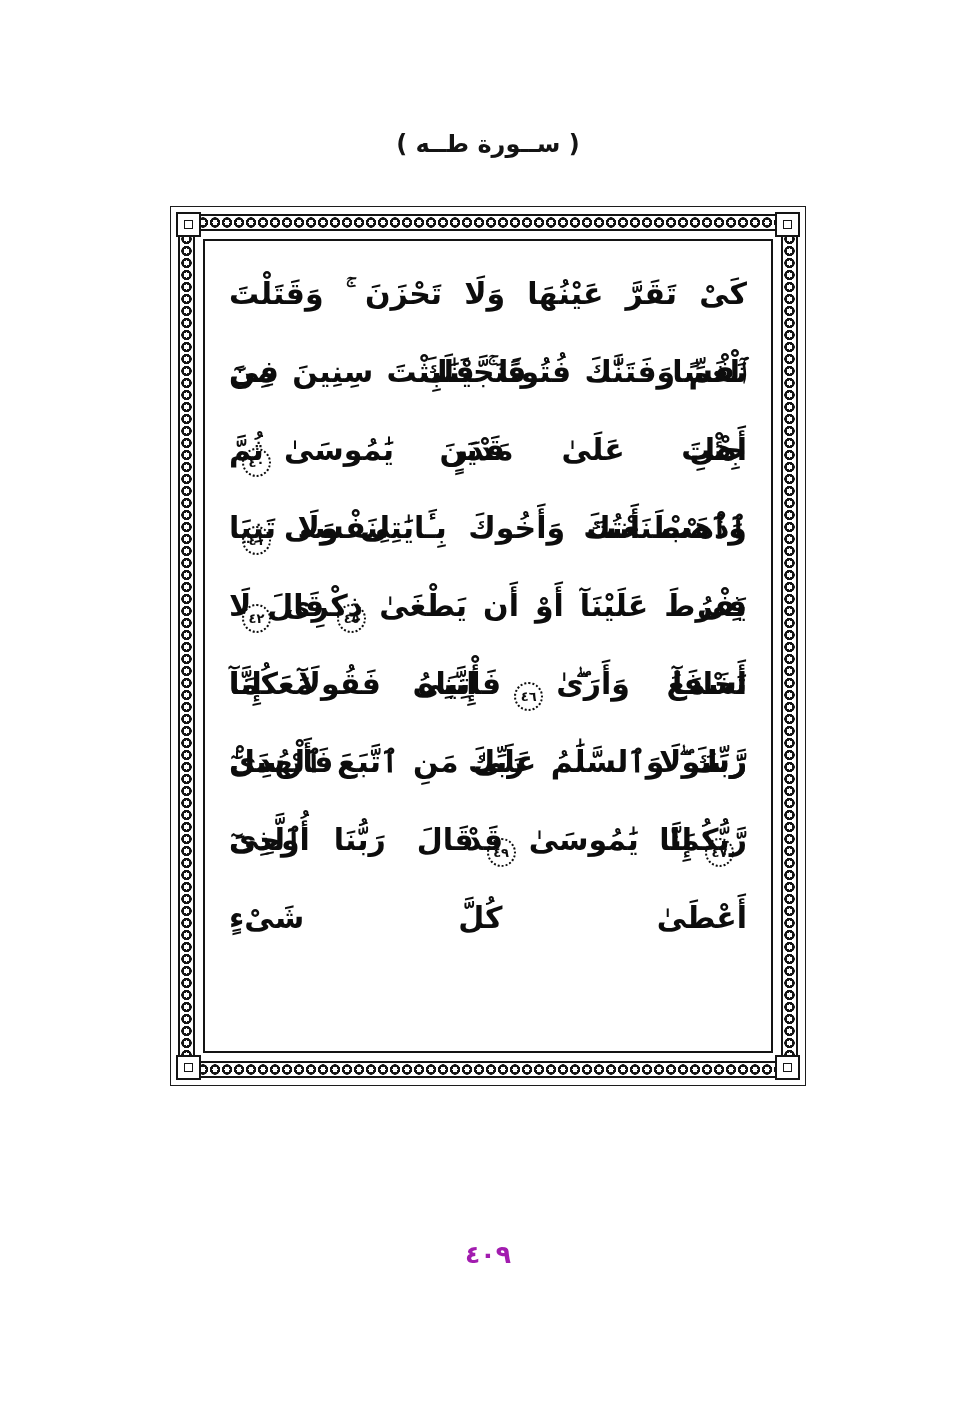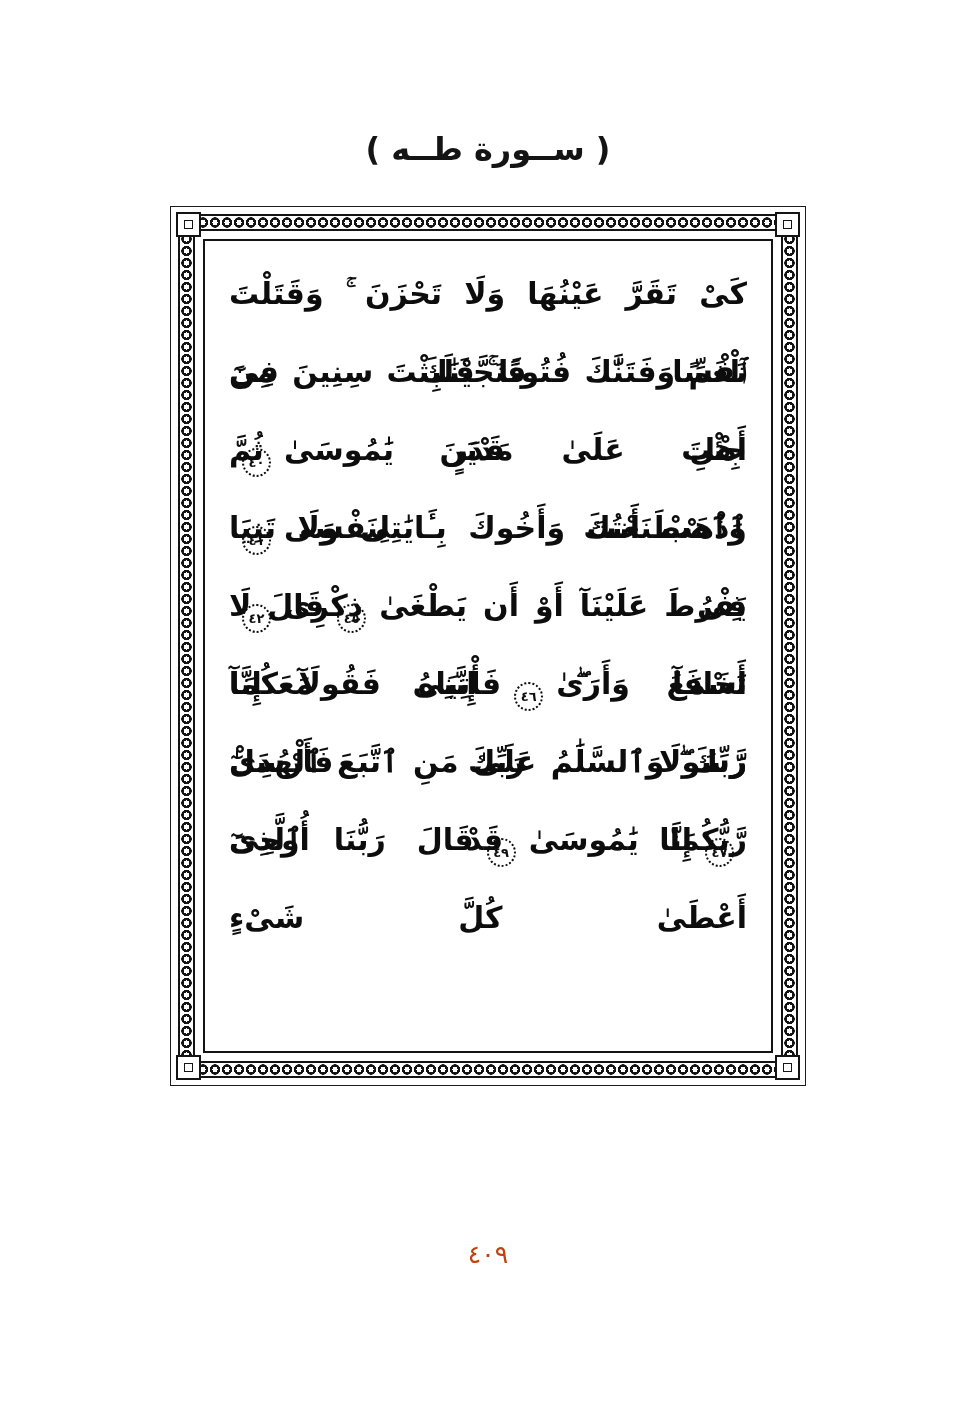--- a/index.html
+++ b/index.html
@@ -18,21 +18,21 @@
 
   
   .surah-header {
     position: absolute;
     top: 130px;
     left: 170px;
     width: 636px;
     text-align: center;
     direction: rtl;
     font-weight: bold;
-    font-size: 32px;
+    font-size: 24px;
     letter-spacing: 1px;
     color: #141414;
   }
 
   
   .frame {
     position: absolute;
     left: 170px;
     top: 206px;
     width: 636px;
@@ -134,23 +134,23 @@
   }
 
   
   .page-number {
     position: absolute;
     top: 1240px;
     left: 170px;
     width: 636px;
     text-align: center;
     direction: rtl;
-    font-weight: normal;
+    font-weight: bold;
     font-size: 25px;
-    color: #c2410c;
+    color: #a21caf;
   }
 </style>
 </head>
 <body>
 
 <div class="surah-header">( ســورة طــه )</div>
 
 <div class="frame">
   <div class="frame-outer-line"></div>
 

